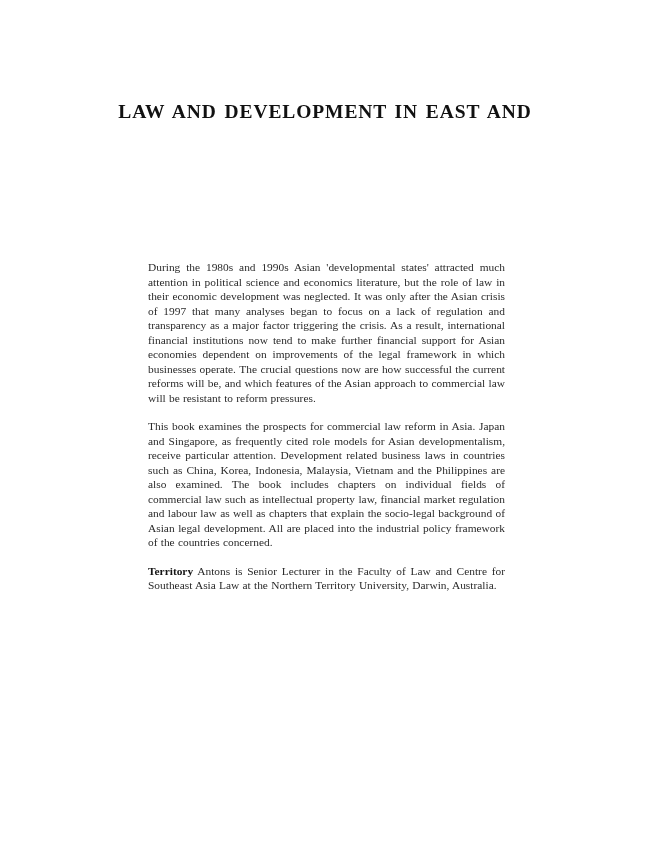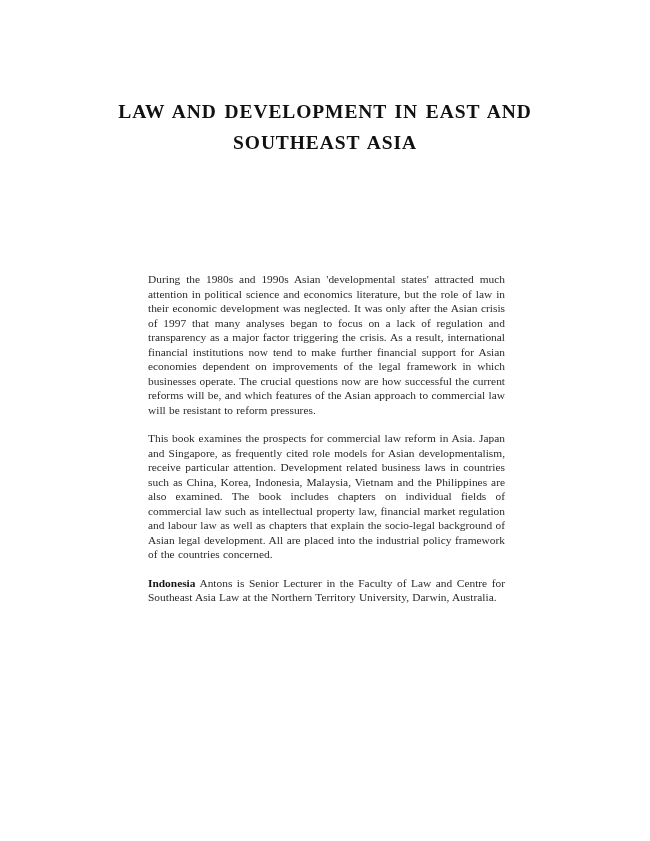--- a/index.html
+++ b/index.html
@@ -39,21 +39,21 @@
     letter-spacing: 0.9px;
     line-height: 31px;
     color: #111111;
     word-spacing: 2px;
   }
 
   
   .text-block {
     position: absolute;
     left: 148px;
-    top: 272px;
+    top: 260px;
     width: 357px;
   }
 
   .para {
     font-family: "Liberation Serif", "DejaVu Serif", serif;
     font-size: 11.4px;
     line-height: 14.5px;
     text-align: justify;
     color: #2a2a2a;
     margin: 0 0 14px 0;
@@ -82,28 +82,27 @@
     background: transparent;
   }
 </style>
 </head>
 <body>
 
 <div class="page">
 
   <div class="title-block">
     <span class="title-line">LAW AND DEVELOPMENT IN EAST AND</span>
-    <span class="title-line">SOUTHEAST ASIA</span>
   </div>
 
   <div class="text-block">
 
     <p class="para">During the 1980s and 1990s Asian 'developmental states' attracted much attention in political science and economics literature, but the role of law in their economic development was neglected. It was only after the Asian crisis of 1997 that many analyses began to focus on a lack of regulation and transparency as a major factor triggering the crisis. As a result, international financial institutions now tend to make further financial support for Asian economies dependent on improvements of the legal framework in which businesses operate. The crucial questions now are how successful the current reforms will be, and which features of the Asian approach to commercial law will be resistant to reform pressures.</p>
 
     <p class="para">This book examines the prospects for commercial law reform in Asia. Japan and Singapore, as frequently cited role models for Asian developmentalism, receive particular attention. Development related business laws in countries such as China, Korea, Indonesia, Malaysia, Vietnam and the Philippines are also examined. The book includes chapters on individual fields of commercial law such as intellectual property law, financial market regulation and labour law as well as chapters that explain the socio-legal background of Asian legal development. All are placed into the industrial policy framework of the countries concerned.</p>
 
     <p class="para bio">
-      <span class="author-name">Indonesia</span><span> Antons is Senior Lecturer in the Faculty of Law and Centre for Southeast Asia Law at the Northern Territory University, Darwin, Australia.</span>
+      <span class="author-name">Territory</span><span> Antons is Senior Lecturer in the Faculty of Law and Centre for Southeast Asia Law at the Northern Territory University, Darwin, Australia.</span>
     </p>
 
   </div>
 
 </div>
 
 </body></html>

